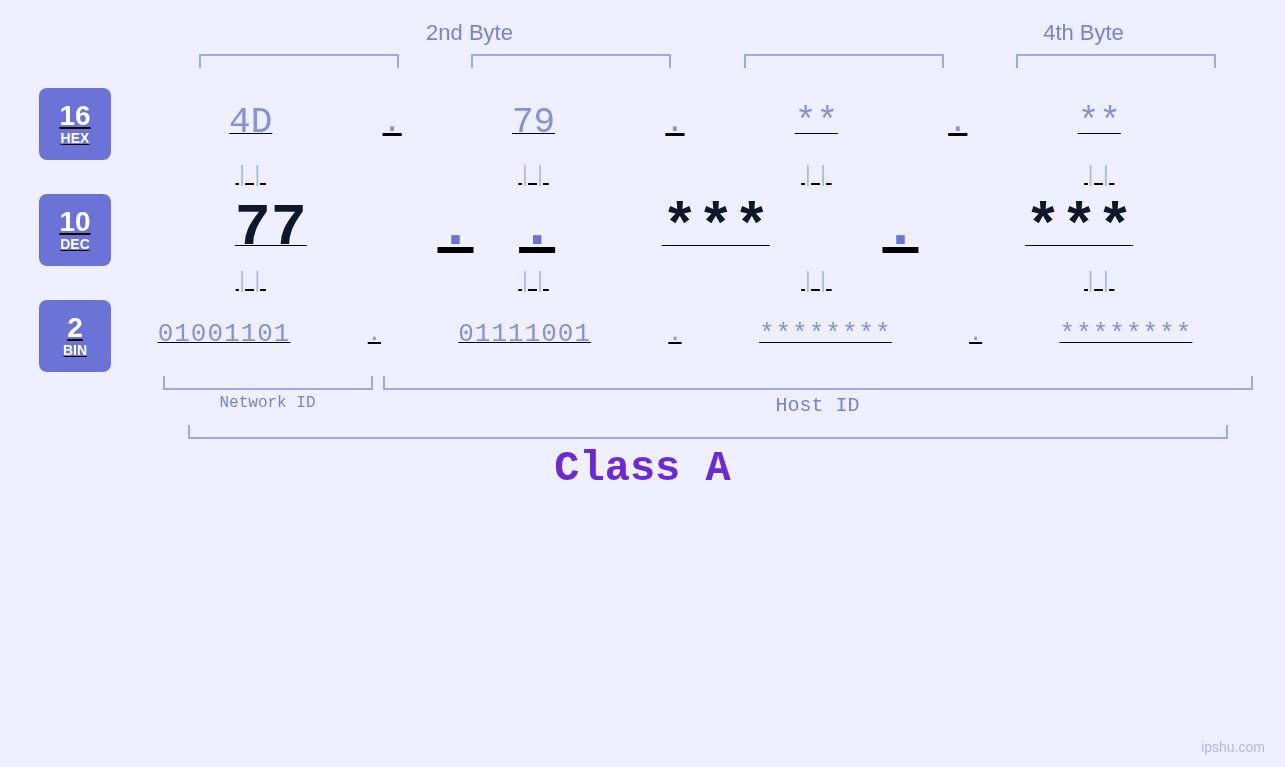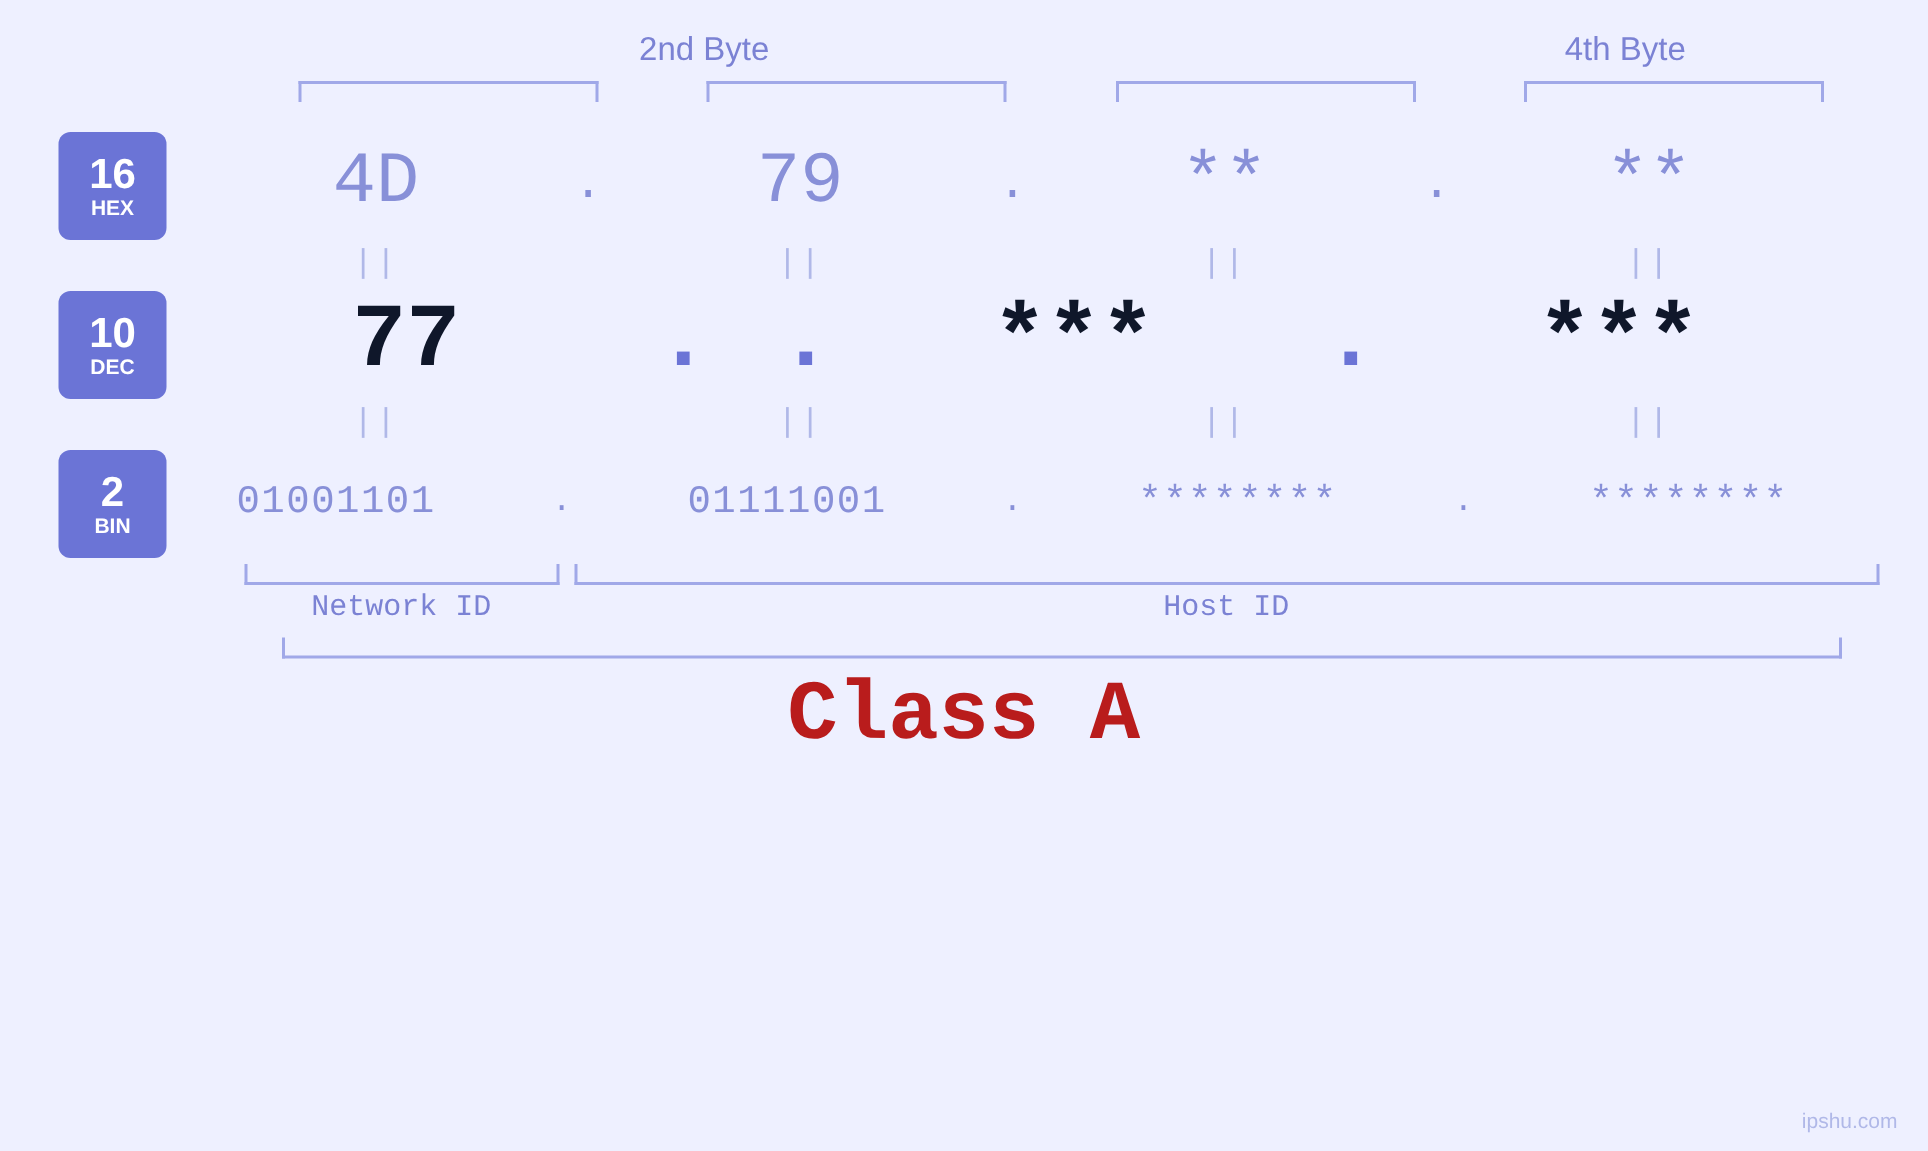--- a/index.html
+++ b/index.html
@@ -95,21 +95,21 @@
     }
 
     .dot-cell {
       width: 30px;
       text-align: center;
       color: #7b82d4;
     }
 
     
     .hex-val {
-      font-size: 48px;
+      font-size: 36px;
       color: #8890d8;
       font-family: 'Courier New', monospace;
     }
 
     .dot-hex {
       font-size: 32px;
       color: #8890d8;
     }
 
     
@@ -165,22 +165,22 @@
     }
 
     
     .class-row {
       width: 1285px;
       text-align: center;
       margin-top: 10px;
     }
 
     .class-label {
-      font-size: 56px;
-      color: #b91c1c;
+      font-size: 42px;
+      color: #6d28d9;
       font-family: 'Courier New', monospace;
       font-weight: bold;
     }
 
     
     .watermark {
       position: absolute;
       bottom: 12px;
       right: 20px;
       font-size: 14px;
@@ -191,20 +191,21 @@
     
     .row-hex { margin-bottom: 4px; }
     .row-dec { margin-bottom: 4px; }
     .row-bin { margin-bottom: 4px; gap: 44px; }
 
     
     .row-wrapper {
       display: flex;
       align-items: center;
       width: 1285px;
+      text-decoration: underline;
     }
 
     .badge-placeholder {
       width: 130px;
       padding-left: 20px;
       display: flex;
       align-items: center;
       justify-content: center;
     }
   </style>
@@ -329,21 +330,21 @@
     </div>
   </div>
 
   <div style="display:flex;width:1090px;margin-left:130px;margin-top:4px;">
 
     <div style="width:210px;height:14px;border-bottom:2px solid #a0a8e8;border-left:2px solid #a0a8e8;border-right:2px solid #a0a8e8;"></div>
     <div style="flex:1;height:14px;border-bottom:2px solid #a0a8e8;border-right:2px solid #a0a8e8;border-left:2px solid #a0a8e8;margin-left:10px;"></div>
   </div>
 
   <div style="display:flex;width:1090px;margin-left:130px;margin-top:4px;">
-    <div style="width:210px;text-align:center;color:#7b82d4;font-size:20px;font-family:'Courier New',monospace;">Network ID</div>
+    <div style="width:210px;text-align:center;color:#7b82d4;font-size:16px;font-family:'Courier New',monospace;">Network ID</div>
     <div style="flex:1;text-align:center;color:#7b82d4;font-size:20px;font-family:'Courier New',monospace;margin-left:10px;">Host ID</div>
   </div>
 
   <div style="display:flex;width:1090px;margin-left:130px;margin-top:8px;justify-content:center;">
     <div style="width:1040px;height:14px;border-bottom:2px solid #a0a8e8;border-left:2px solid #a0a8e8;border-right:2px solid #a0a8e8;"></div>
   </div>
 
   <div class="class-row" style="margin-top:6px;">
     <span class="class-label">Class A</span>
   </div>

